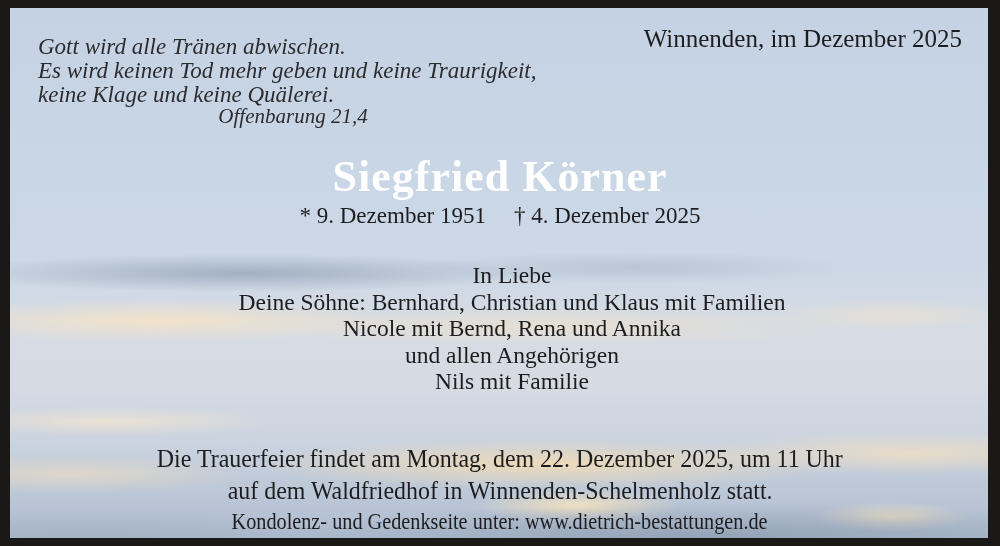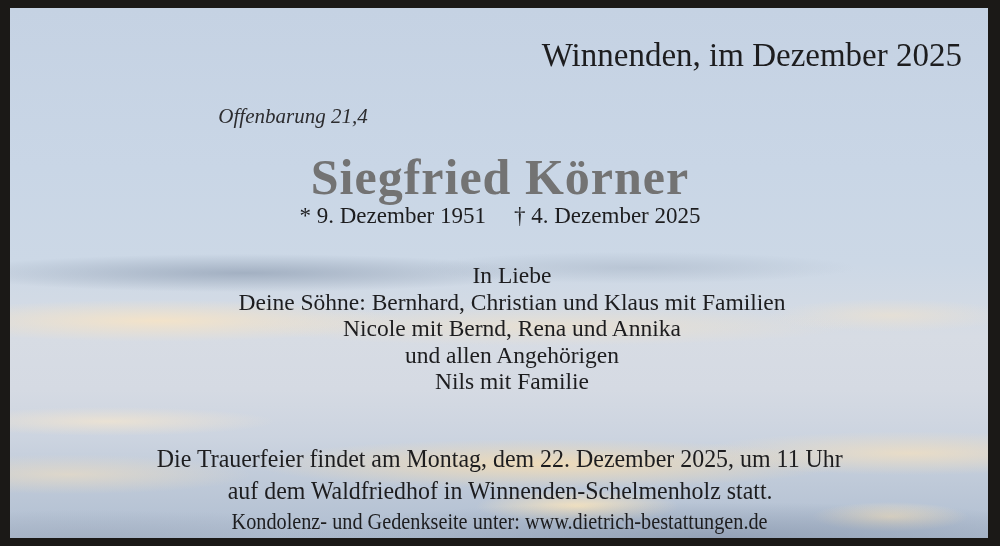--- a/index.html
+++ b/index.html
@@ -64,37 +64,37 @@
     left: 38px;
     top: 104px;
     width: 510px;
     text-align: center;
     font-style: italic;
     font-size: 21px;
     color: #2c2c2f;
   }
   .dateline {
     position: absolute;
-    top: 37px;
+    top: 25px;
     right: 38px;
-    font-size: 33px;
+    font-size: 25px;
     white-space: nowrap;
   }
   .deceased-name {
     position: absolute;
     top: 146px;
     left: 0;
     width: 100%;
     text-align: center;
     margin: 0;
-    font-size: 50px;
+    font-size: 44px;
     line-height: 62px;
     font-weight: bold;
     letter-spacing: 1px;
-    color: #737373;
+    color: #ffffff;
   }
   .life-dates {
     position: absolute;
     top: 203px;
     left: 0;
     width: 100%;
     text-align: center;
     font-size: 23px;
     white-space: nowrap;
   }
@@ -136,20 +136,25 @@
   .condolence .line { transform: scaleX(0.88); }
 </style>
 </head>
 <body>
 
 <div class="frame">
   <div class="sky"></div>
 
   <div class="content">
 
+    <div class="scripture">
+      <div>Gott wird alle Tränen abwischen.</div>
+      <div>Es wird keinen Tod mehr geben und keine Traurigkeit,</div>
+      <div>keine Klage und keine Quälerei.</div>
+    </div>
     <div class="scripture-source">Offenbarung 21,4</div>
 
     <div class="dateline">Winnenden, im Dezember 2025</div>
 
     <h1 class="deceased-name">Siegfried Körner</h1>
 
     <div class="life-dates">
       <span class="birth-date">* 9. Dezember 1951</span><span class="death-date">† 4. Dezember 2025</span>
     </div>
 

